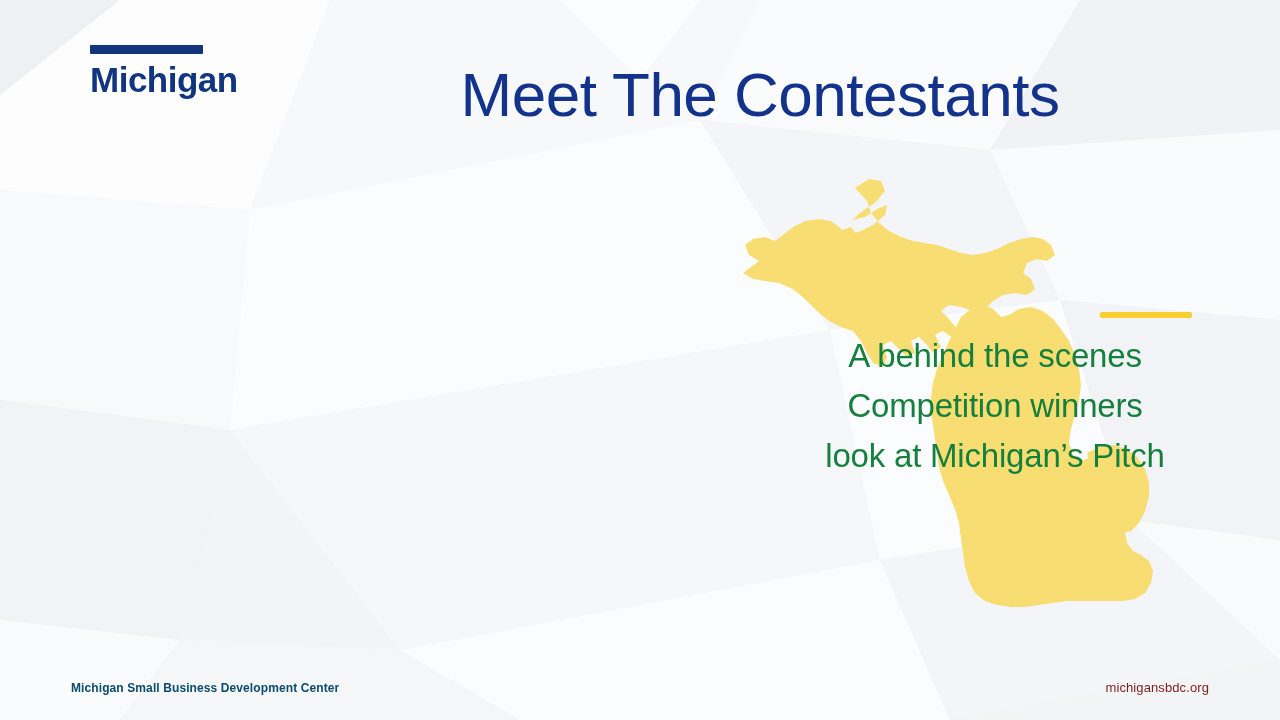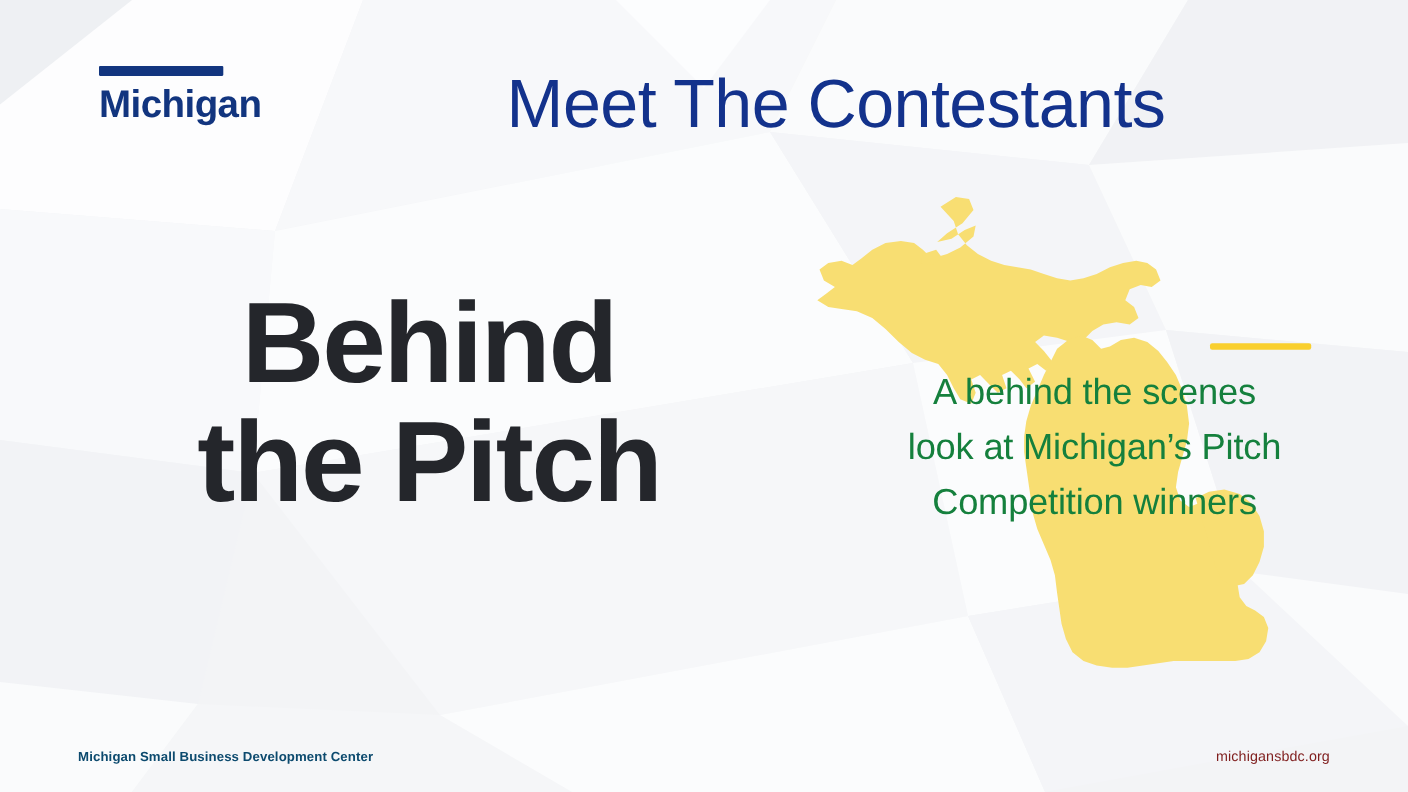--- a/index.html
+++ b/index.html
@@ -23,21 +23,21 @@
     inset: 0;
     width: 100%;
     height: 100%;
     pointer-events: none;
   }
 
   
   .logo-block {
     position: absolute;
     left: 90px;
-    top: 60px;
+    top: 45px;
     width: 230px;
   }
   .logo-rule {
     width: 113px;
     height: 9px;
     background: #12357f;
     border-radius: 1px;
   }
   .logo-word {
     color: #12357f;
@@ -172,24 +172,20 @@
     <polygon points="560,0 700,0 640,80" fill="#fcfdfe" opacity="0.9"></polygon>
   </svg>
 
   <div class="logo-block">
     <div class="logo-rule"></div>
     <div class="logo-word logo-line1">Michigan</div>
   </div>
 
   <div class="deck-title">Meet The Contestants</div>
 
-  <div class="headline">
-    <span class="hl-line">Behind</span>
-    <span class="hl-line">the Pitch</span>
-  </div>
 
   <div class="map-wrap">
     <svg viewBox="0 0 470 460" preserveAspectRatio="xMidYMid meet" aria-hidden="true">
 
       <path fill="#f8de72" d="
         M120,23 L134,14 L146,16 L150,26 L140,38 L126,47 L117,55
         L130,52 L142,44 L152,40 L150,50 L138,60 L126,66 L112,70
         L104,62 L96,56 L84,54 L70,56 L58,62 L48,70 L40,76
         L30,72 L18,74 L10,80 L14,90 L24,96 L16,102 L8,108
         L18,114 L30,116 L44,118 L58,124 L70,134 L82,146
@@ -225,20 +221,20 @@
         M352,288 L364,282 L378,280 L392,284 L402,292 L410,304
         L414,318 L414,332 L410,346 L404,358 L396,366 L386,368
         L376,362 L370,350 L366,336 L362,322 L358,308 Z"></path>
     </svg>
   </div>
 
   <div class="accent-rule"></div>
 
   <div class="subtitle">
     <span class="sub-line">A behind the scenes</span>
+    <span class="sub-line">Competition winners</span>
     <span class="sub-line">look at Michigan’s Pitch</span>
-    <span class="sub-line">Competition winners</span>
   </div>
 
   <div class="footer-left">Michigan Small Business Development Center</div>
   <div class="footer-right">michigansbdc.org</div>
 
 </div>
 
 </body></html>

